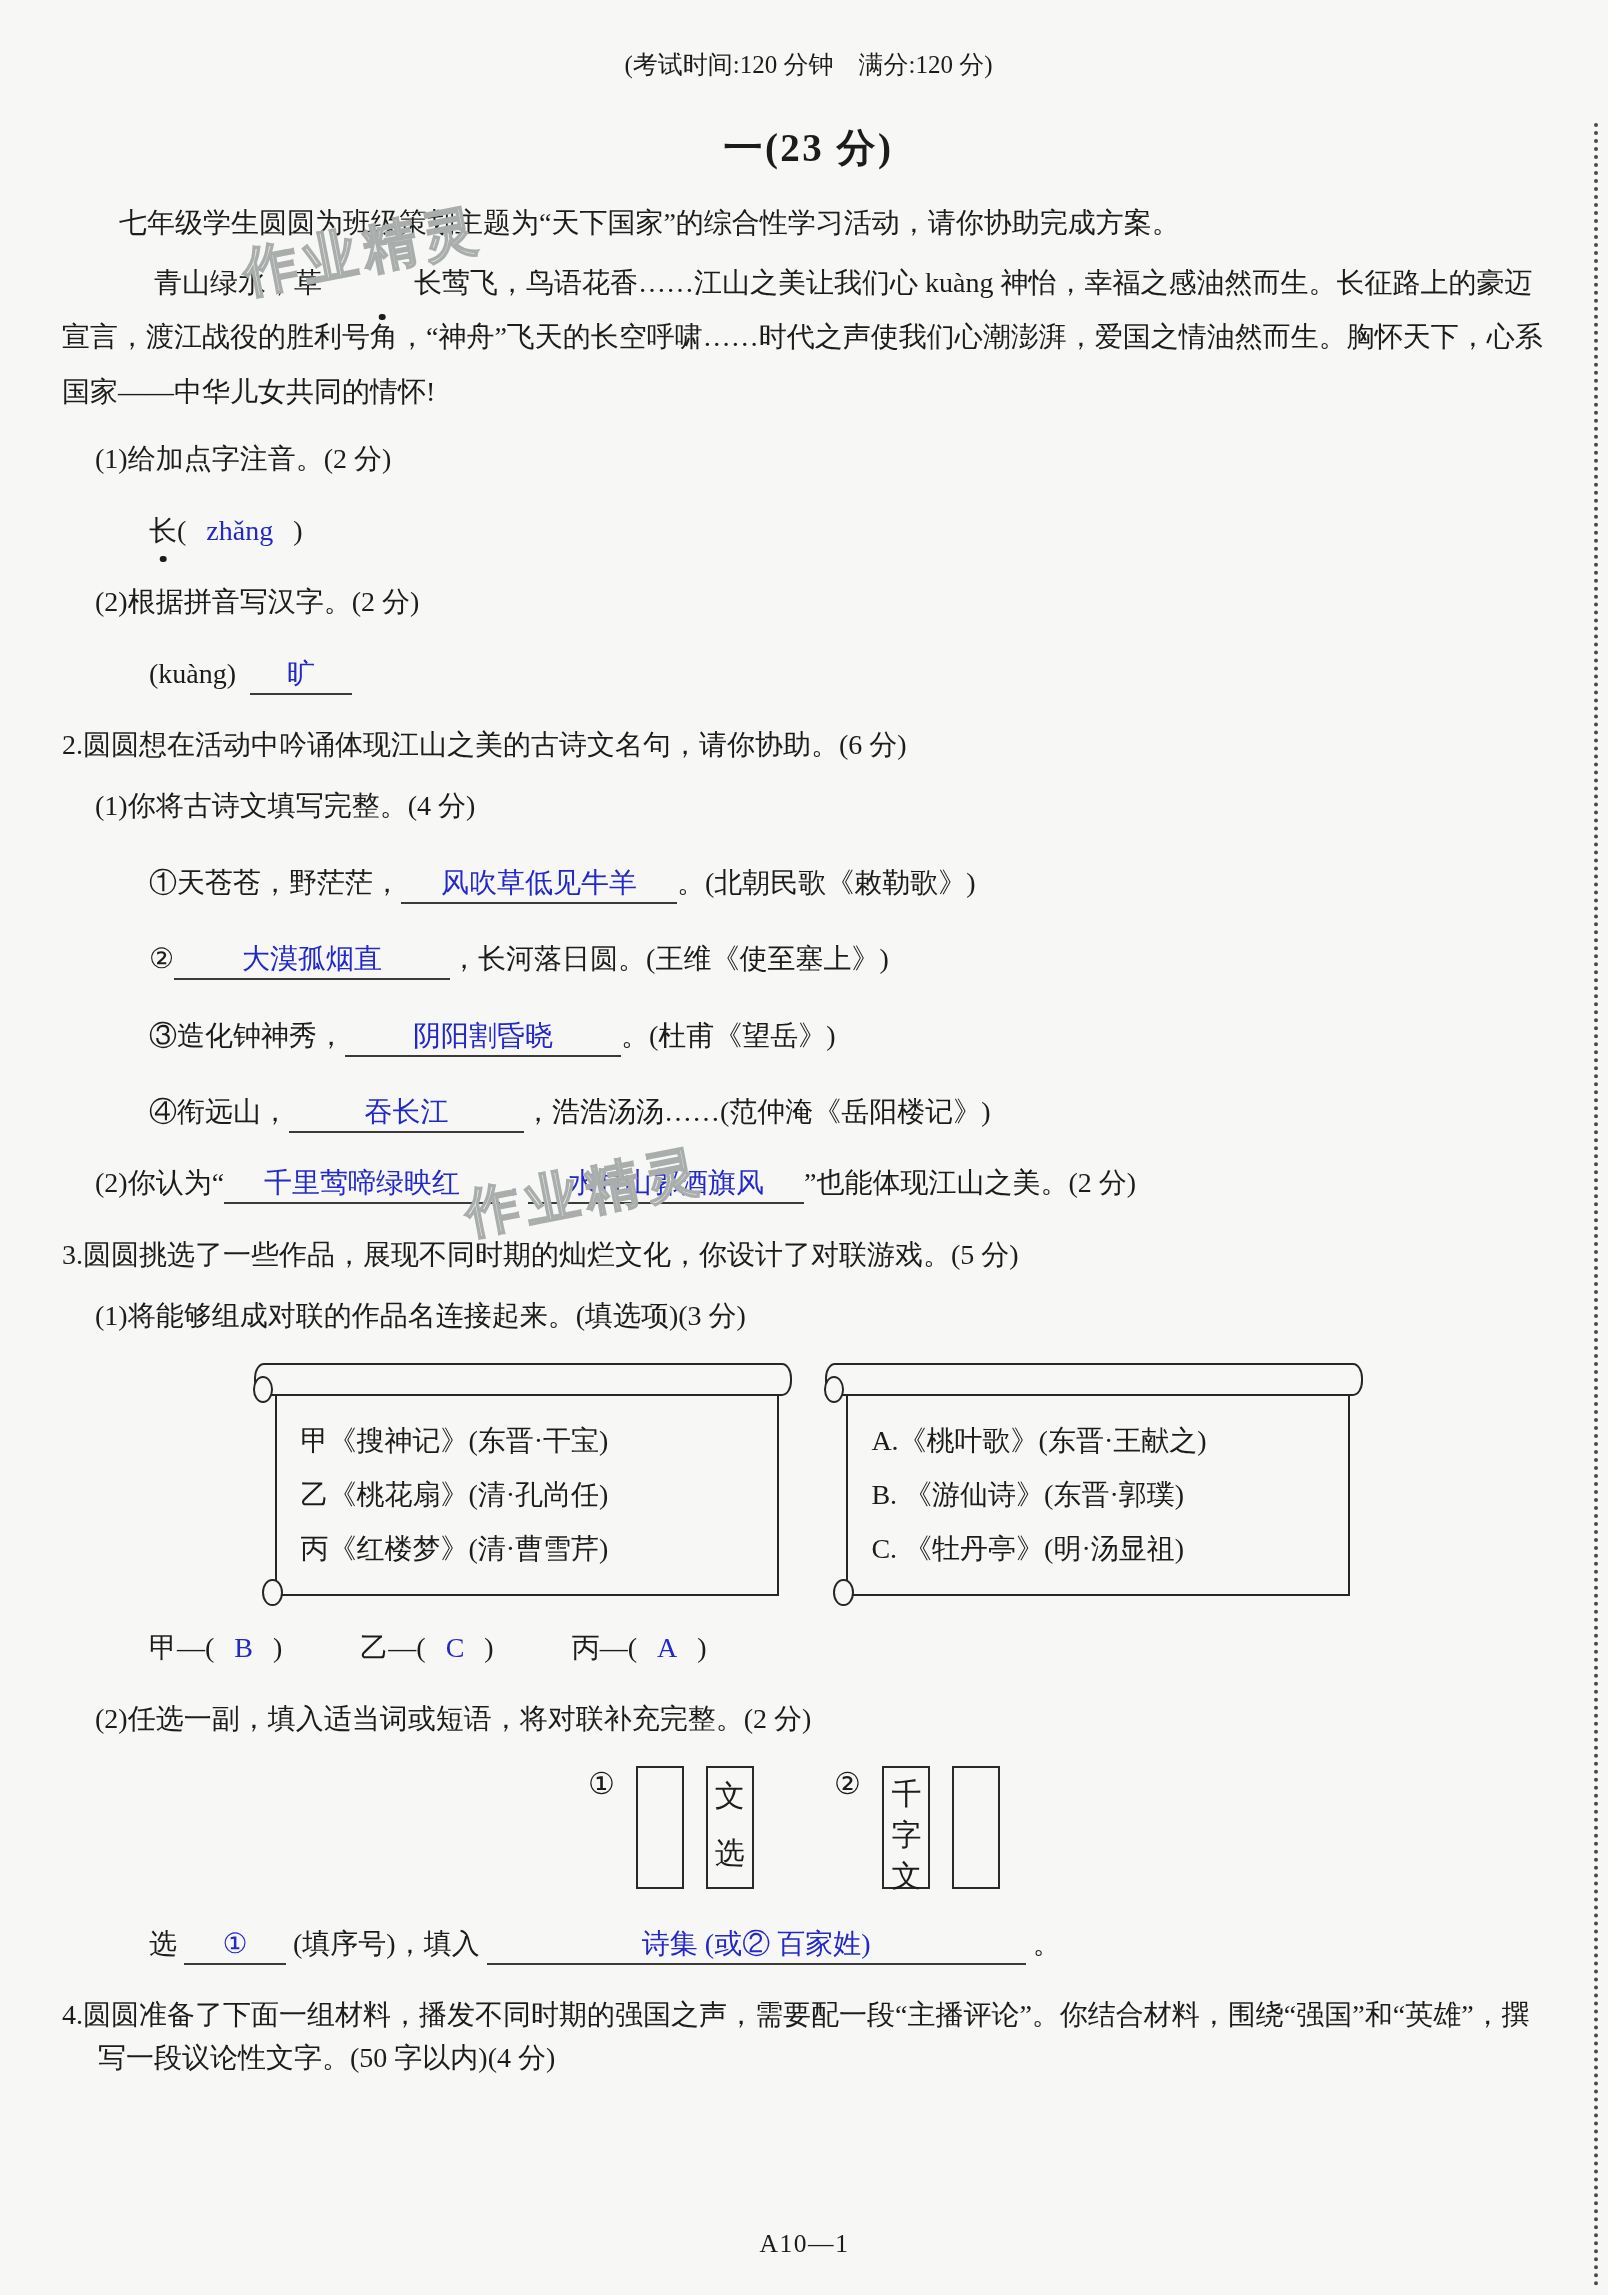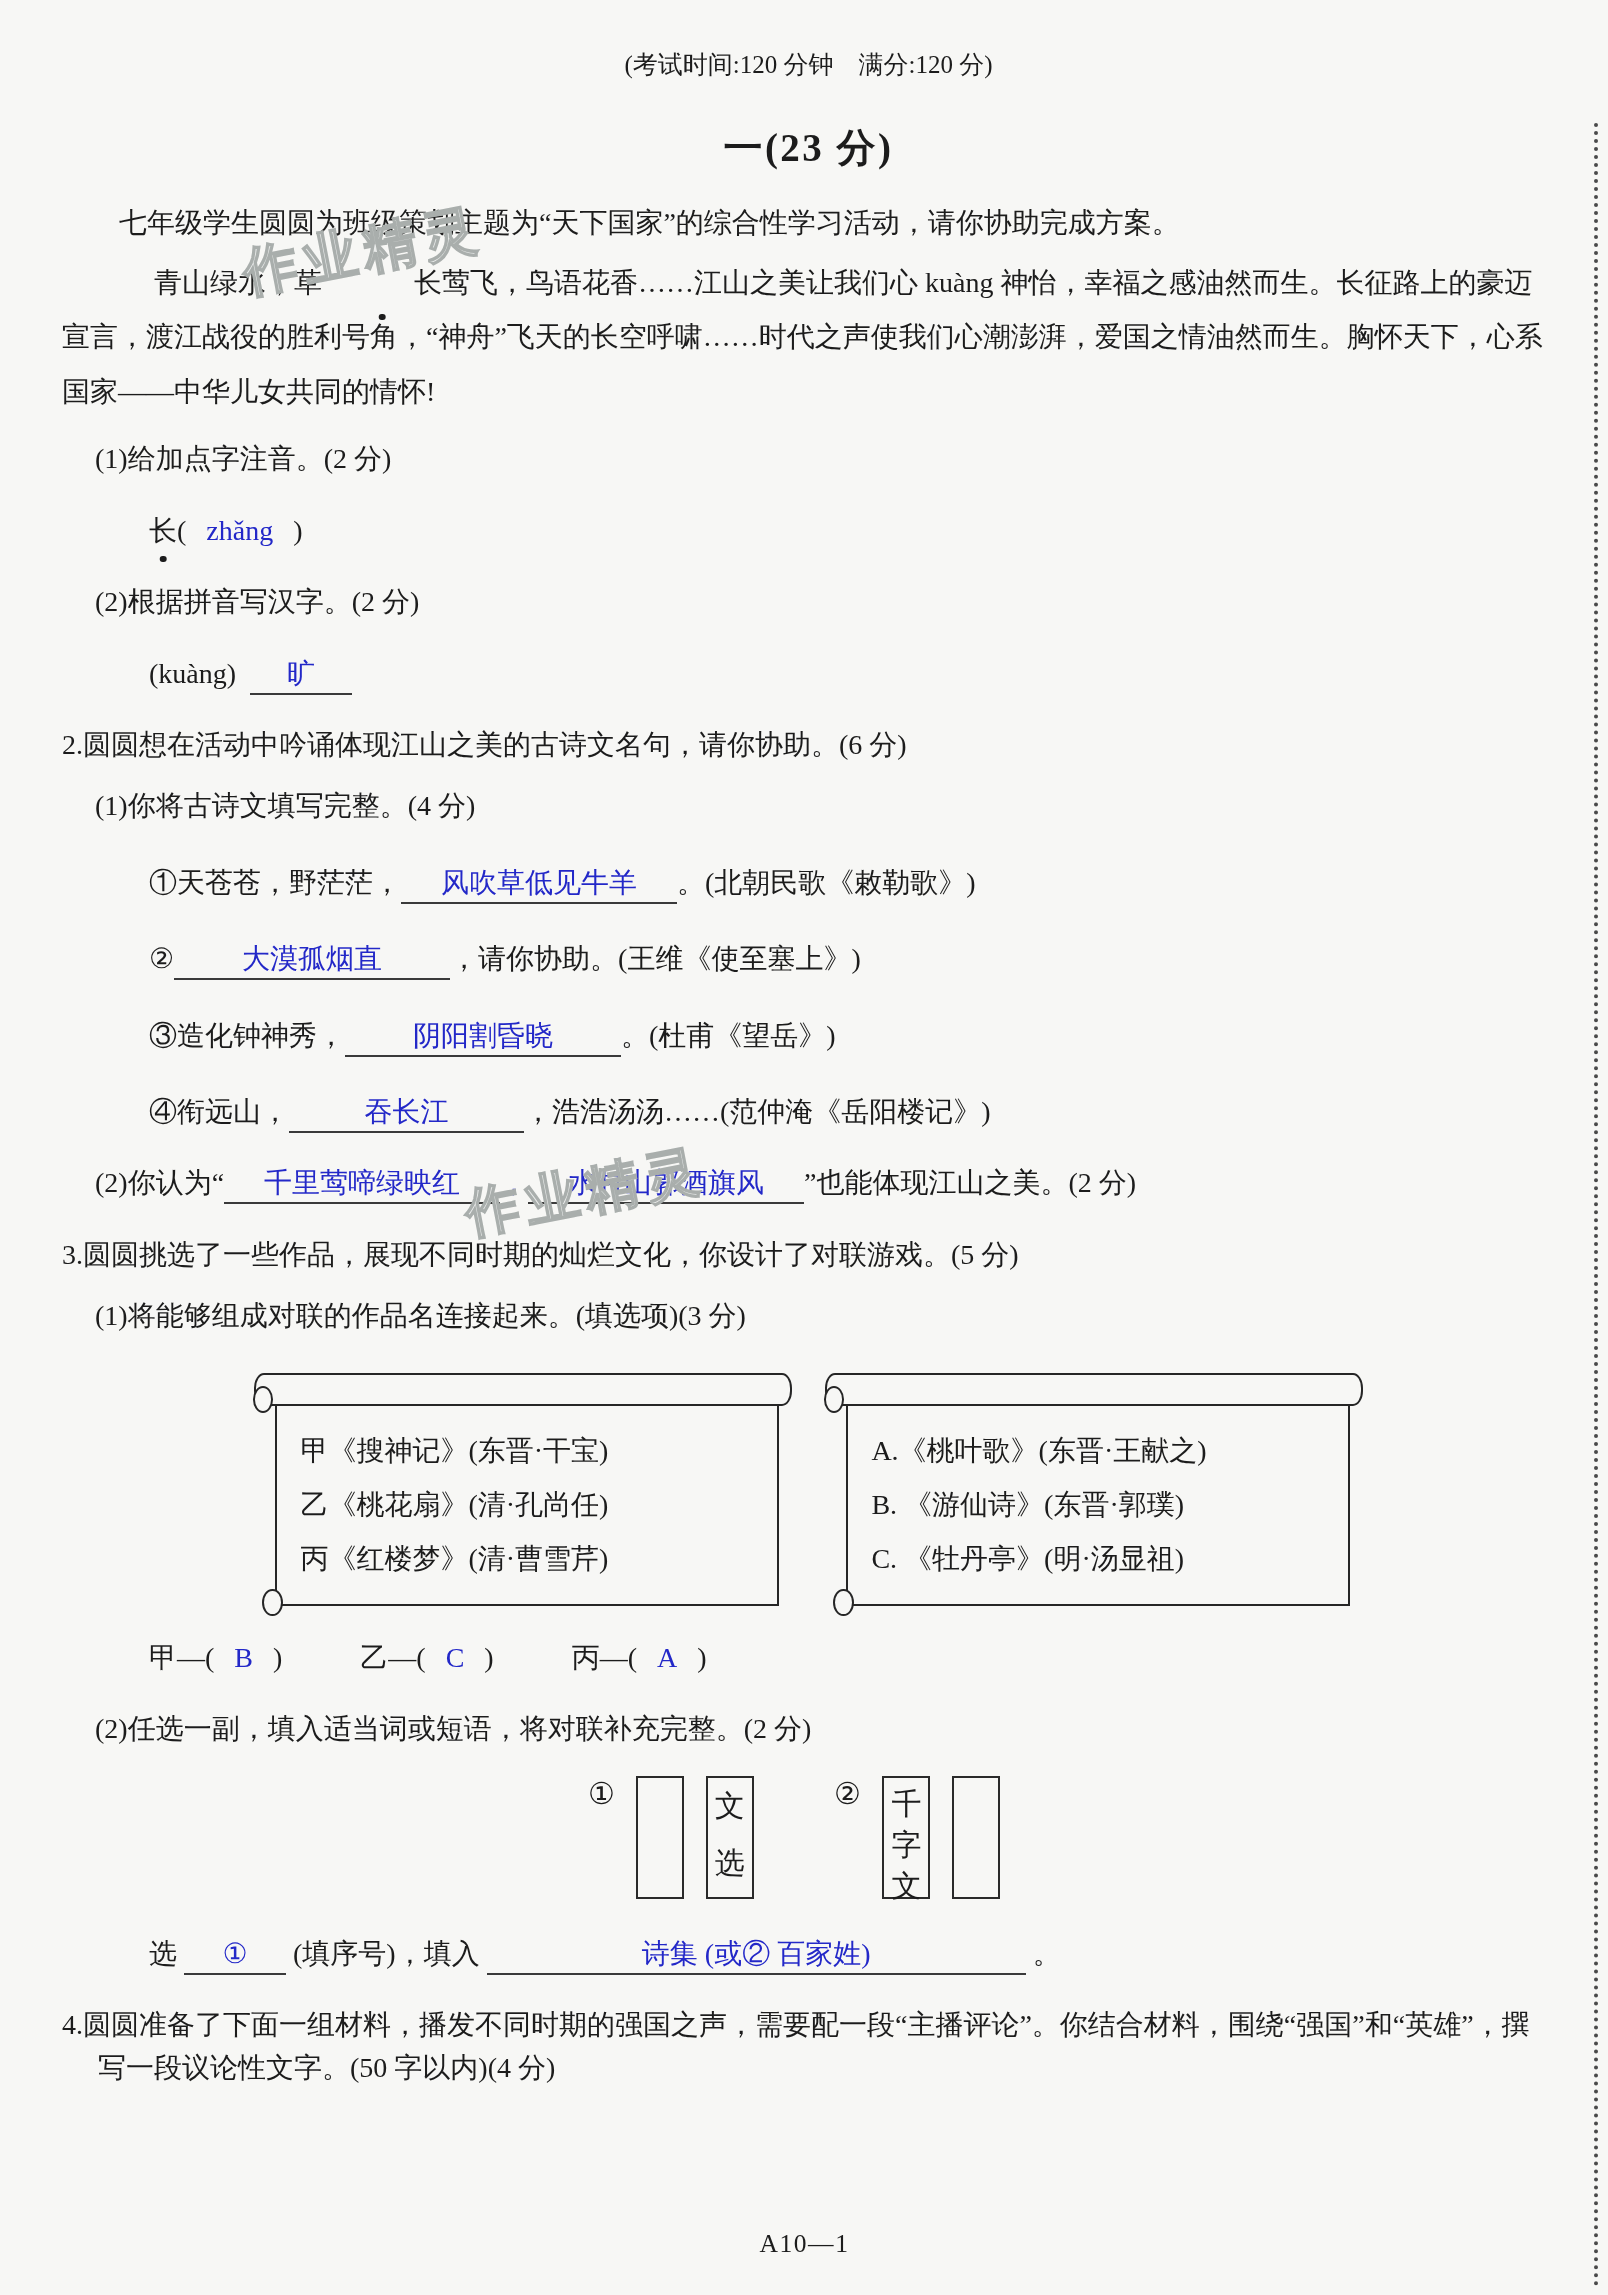--- a/index.html
+++ b/index.html
@@ -39,21 +39,21 @@
   }
   .w-sm{min-width:72px;}
   .w-md{min-width:205px;}
   .w-lg{min-width:246px;}
   .w-xl{min-width:509px;}
   .paren-ans{display:inline-block;padding:0 20px;}
   .dot-under{position:relative;display:inline-block;}
   .dot-under::after{content:"";position:absolute;left:50%;transform:translateX(-50%);bottom:-10px;width:6.6px;height:6.6px;border-radius:50%;background:#1c1c1c;}
 
   
-  .scrolls{display:flex;justify-content:center;gap:33px;margin-top:35px;}
+  .scrolls{display:flex;justify-content:center;gap:33px;margin-top:25px;}
   .scroll{position:relative;width:538px;}
   .scroll-bar{position:relative;height:33px;border:2.5px solid #262626;border-radius:10px/15px;background:#f7f7f5;z-index:2;box-sizing:border-box;}
   .knob{position:absolute;width:16.4px;height:23px;border:2.5px solid #262626;border-radius:50%;background:#f7f7f5;}
   .k-left{left:-3.3px;top:11.5px;z-index:3;}
   .k-bottom{left:8.2px;bottom:-10px;z-index:3;}
   .scroll-body{box-sizing:border-box;margin:-5px 13px 0 21.4px;border:2.5px solid #262626;padding:21.4px 6.6px 18px 23px;background:#f7f7f5;position:relative;z-index:1;}
   .scroll-line{line-height:54px;white-space:nowrap;}
 
   .match{margin-top:30px;padding-left:87px;}
   .match .group{margin-right:71px;}
@@ -115,21 +115,21 @@
       <span>(kuàng)</span>&nbsp;&nbsp;<span class="blank w-sm"><span class="ans">旷</span></span>
     </div>
 
     <div class="stem line gap-top">2.圆圆想在活动中吟诵体现江山之美的古诗文名句，请你协助。(6 分)</div>
     <div class="sub-label line">(1)你将古诗文填写完整。(4 分)</div>
 
     <div class="poem-item line">
       <span>①</span><span>天苍苍，野茫茫，</span><span class="blank w-lg"><span class="ans">风吹草低见牛羊</span></span><span>。(北朝民歌《敕勒歌》)</span>
     </div>
     <div class="poem-item line">
-      <span>②</span><span></span><span class="blank w-lg"><span class="ans">大漠孤烟直</span></span><span>，请你协助。(王维《使至塞上》)</span>
+      <span>②</span><span></span><span class="blank w-lg"><span class="ans">大漠孤烟直</span></span><span>，长河落日圆。(王维《使至塞上》)</span>
     </div>
     <div class="poem-item line">
       <span>③</span><span>造化钟神秀，</span><span class="blank w-lg"><span class="ans">阴阳割昏晓</span></span><span>。(杜甫《望岳》)</span>
     </div>
     <div class="poem-item line">
       <span>④</span><span>衔远山，</span><span class="blank w-md"><span class="ans">吞长江</span></span><span>，浩浩汤汤……(范仲淹《岳阳楼记》)</span>
     </div>
 
     <div class="sub-label line gap-top">
       <span>(2)你认为“</span><span class="blank w-lg"><span class="ans">千里莺啼绿映红</span></span><span class="ans">，</span><span class="blank w-lg"><span class="ans">水村山郭酒旗风</span></span><span>”也能体现江山之美。(2 分)</span>

